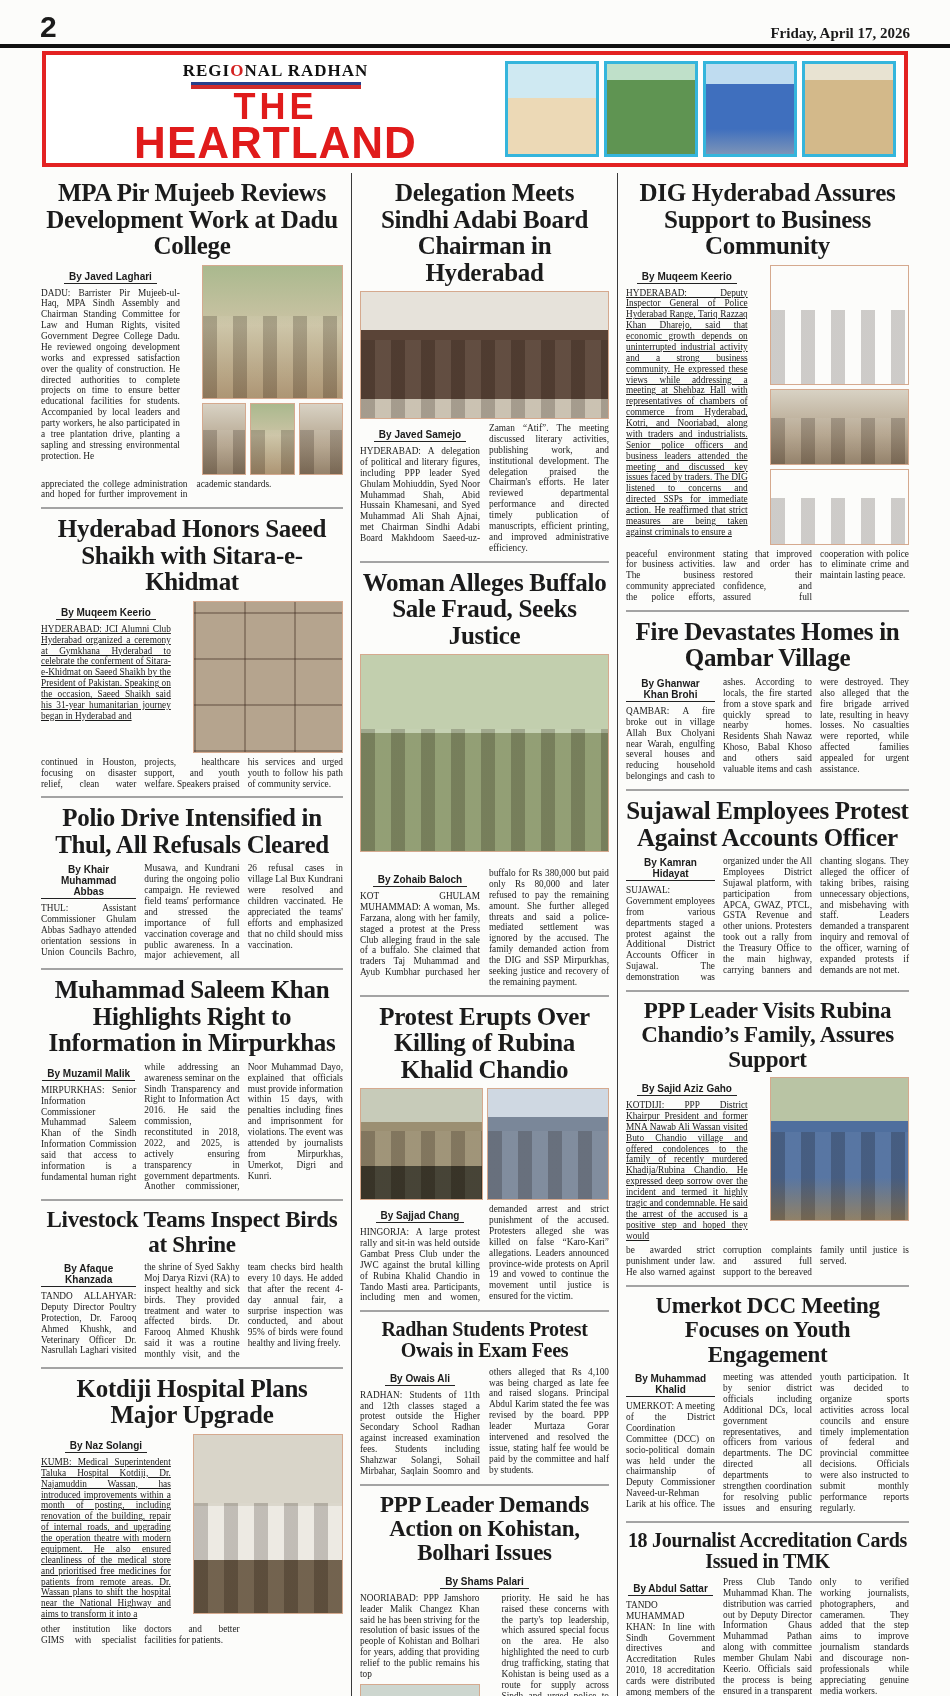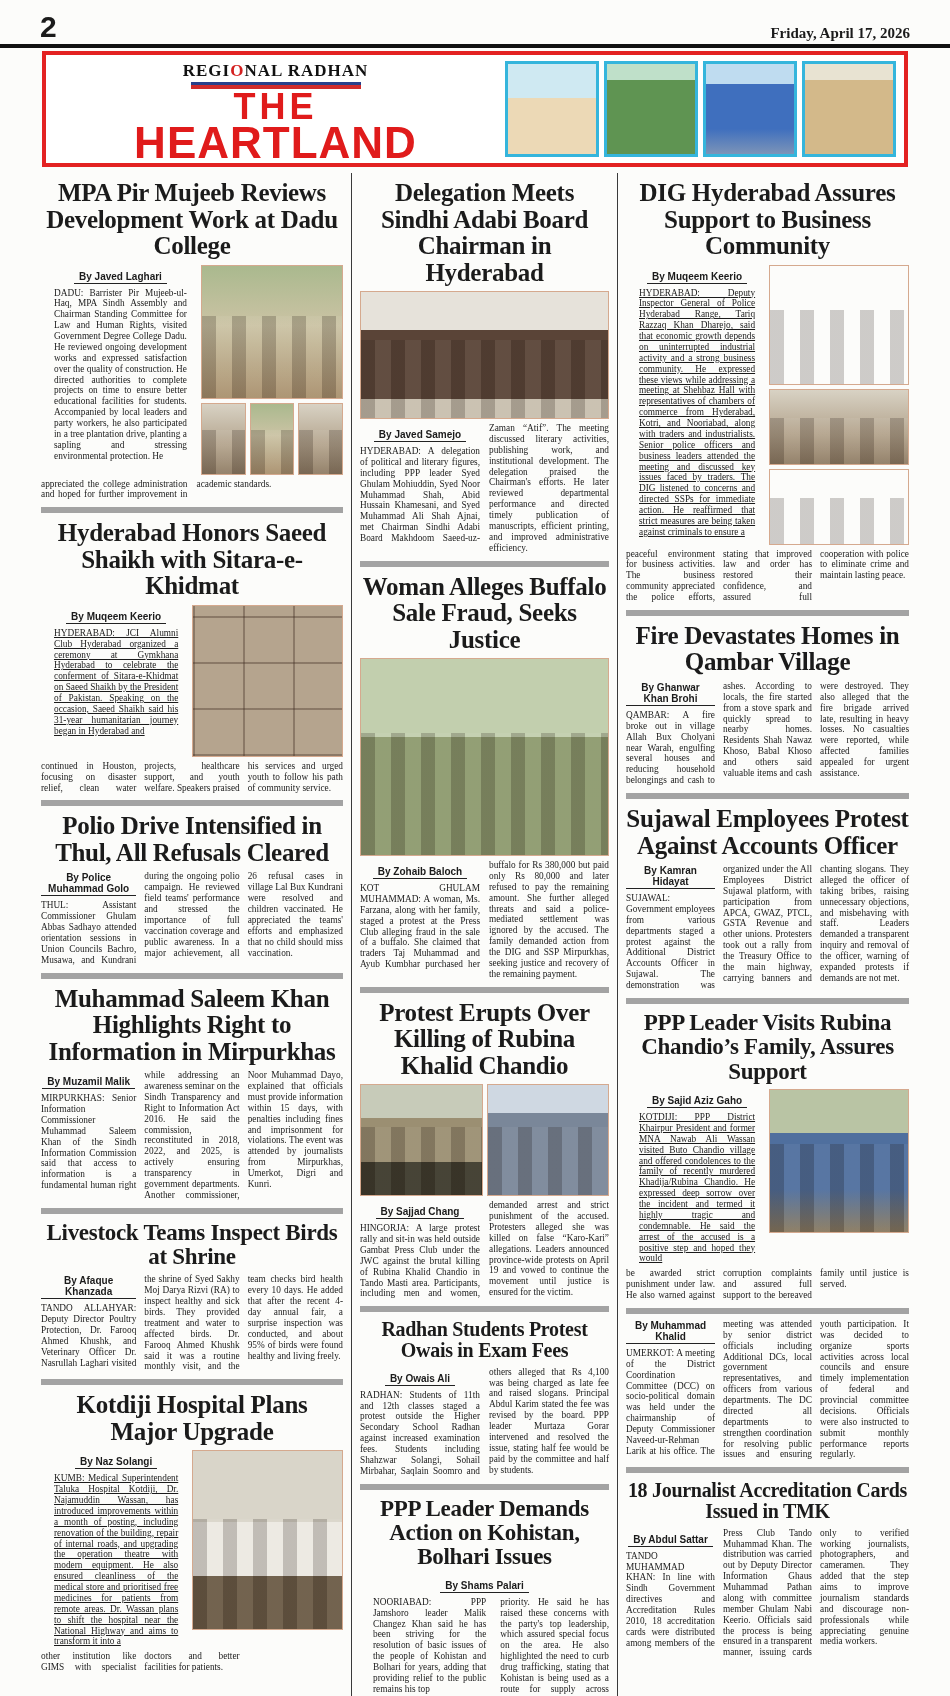--- a/index.html
+++ b/index.html
@@ -25,32 +25,32 @@
   .mast-ph{width:88px;border:3px solid #35b5dc;}
   .m-beach{background:linear-gradient(180deg,#cfe9f2 0 38%,#ecd9b6 38% 100%);}
   .m-field{background:linear-gradient(180deg,#bfe0c9 0 18%,#5f9452 18% 100%);}
   .m-shrine{background:linear-gradient(180deg,#bfdcf0 0 22%,#3f6fbe 22% 72%,#7c94b8 100%);}
   .m-ruins{background:linear-gradient(180deg,#e8e3d2 0 18%,#d3b98a 18% 100%);}
   
   .content{display:grid;grid-template-columns:318px 266px 300px;padding:0 33px;}
   .colgroup{padding:0 8px;min-width:0;}
   .colgroup + .colgroup{border-left:1px solid #3a3a3a;}
   .story{padding:5px 0 7px 0;}
-  .story + .story{border-top:6px solid #a3a3a3;}
+  .story + .story{border-top:2px solid #a3a3a3;}
   .headline{text-align:center;font-weight:bold;margin:2px 0 5px 0;line-height:1.06;
             font-family:Liberation Serif, serif;letter-spacing:-0.3px;}
   .h26{font-size:25px;}.h24{font-size:23px;}.h21{font-size:20px;}
   .byline-row{text-align:center;margin:1px 0 4px 0;}
   .byline{font-family:"Liberation Sans",sans-serif;font-size:10px;font-weight:bold;
           border-bottom:1.5px solid #222;padding:0 5px 1px 5px;display:inline-block;}
   .inflow{break-inside:avoid;}
   .btx{font-size:9.3px;line-height:1.17;text-align:justify;margin:0;}
   .cols2{column-count:2;column-gap:9px;}
   .cols3{column-count:3;column-gap:8px;}
-  .media-row{display:flex;gap:14px;margin:1px 0 4px 13px;}
+  .media-row{display:flex;gap:22px;margin:1px 0 4px 0;}
   .lead-cell{flex:0 0 46%;min-width:0;}
   .lead-cell.narrow{flex:0 0 43%;text-decoration:underline;}
   .photo-cell{flex:1;display:flex;flex-direction:column;gap:4px;min-width:0;}
   .rest{margin-top:3px;}
   
   .photo{border:1px solid #d5a98e;position:relative;overflow:hidden;flex:1;}
   .prow{display:flex;gap:4px;}
   .prow .photo{flex:1;}
   .people::after{content:"";position:absolute;left:0;right:0;bottom:0;height:62%;
      background:repeating-linear-gradient(90deg,rgba(40,30,25,.22) 0 14px,rgba(255,255,255,.05) 14px 30px);}
@@ -126,21 +126,21 @@
           <div class="photo-cell">
             <div class="photo portraits" style="flex:0 0 150px"></div>
           </div>
         </div>
         <p class="btx cols3 rest">continued in Houston, focusing on disaster relief, clean water projects, healthcare support, and youth welfare. Speakers praised his services and urged youth to follow his path of community service.</p>
       </article>
 
       <article class="story">
         <h2 class="headline h26">Polio Drive Intensified in Thul, All Refusals Cleared</h2>
         <div class="cols3">
-          <div class="byline-row inflow"><span class="byline">By Police Muhammad Golo</span></div>
+          <div class="byline-row inflow"><span class="byline">By Khair Muhammad Abbas</span></div>
           <p class="btx">THUL: Assistant Commissioner Ghulam Abbas Sadhayo attended orientation sessions in Union Councils Bachro, Musawa, and Kundrani during the ongoing polio campaign. He reviewed field teams' performance and stressed the importance of full vaccination coverage and public awareness. In a major achievement, all 26 refusal cases in village Lal Bux Kundrani were resolved and children vaccinated. He appreciated the teams' efforts and emphasized that no child should miss vaccination.</p>
         </div>
       </article>
 
       <article class="story">
         <h2 class="headline h26">Muhammad Saleem Khan Highlights Right to Information in Mirpurkhas</h2>
         <div class="cols3">
           <div class="byline-row inflow"><span class="byline">By Muzamil Malik</span></div>
           <p class="btx">MIRPURKHAS: Senior Information Commissioner Muhammad Saleem Khan of the Sindh Information Commission said that access to information is a fundamental human right while addressing an awareness seminar on the Sindh Transparency and Right to Information Act 2016. He said the commission, reconstituted in 2018, 2022, and 2025, is actively ensuring transparency in government departments. Another commissioner, Noor Muhammad Dayo, explained that officials must provide information within 15 days, with penalties including fines and imprisonment for violations. The event was attended by journalists from Mirpurkhas, Umerkot, Digri and Kunri.</p>
         </div>
@@ -177,21 +177,21 @@
         <div class="photo meeting-sofa people" style="height:126px"></div>
         <div class="cols2" style="margin-top:4px">
           <div class="byline-row inflow"><span class="byline">By Javed Samejo</span></div>
           <p class="btx">HYDERABAD: A delegation of political and literary figures, including PPP leader Syed Ghulam Mohiuddin, Syed Noor Muhammad Shah, Abid Hussain Khamesani, and Syed Muhammad Ali Shah Ajnai, met Chairman Sindhi Adabi Board Makhdoom Saeed-uz-Zaman “Atif”. The meeting discussed literary activities, publishing work, and institutional development. The delegation praised the Chairman's efforts. He later reviewed departmental performance and directed timely publication of manuscripts, efficient printing, and improved administrative efficiency.</p>
         </div>
       </article>
 
       <article class="story">
         <h2 class="headline h26">Woman Alleges Buffalo Sale Fraud, Seeks Justice</h2>
         <div class="photo field-visit people" style="height:196px"></div>
-        <div class="cols2" style="margin-top:4px">
+        <div class="cols2" style="margin-top:16px">
           <div class="byline-row inflow"><span class="byline">By Zohaib Baloch</span></div>
           <p class="btx">KOT GHULAM MUHAMMAD: A woman, Ms. Farzana, along with her family, staged a protest at the Press Club alleging fraud in the sale of a buffalo. She claimed that traders Taj Muhammad and Ayub Kumbhar purchased her buffalo for Rs 380,000 but paid only Rs 80,000 and later refused to pay the remaining amount. She further alleged threats and said a police-mediated settlement was ignored by the accused. The family demanded action from the DIG and SSP Mirpurkhas, seeking justice and recovery of the remaining payment.</p>
         </div>
       </article>
 
       <article class="story">
         <h2 class="headline h26">Protest Erupts Over Killing of Rubina Khalid Chandio</h2>
         <div class="prow" style="height:112px">
           <div class="photo protest-banner people"></div>
           <div class="photo protest-men people"></div>
@@ -268,20 +268,21 @@
             <p class="btx">KOTDIJI: PPP District Khairpur President and former MNA Nawab Ali Wassan visited Buto Chandio village and offered condolences to the family of recently murdered Khadija/Rubina Chandio. He expressed deep sorrow over the incident and termed it highly tragic and condemnable. He said the arrest of the accused is a positive step and hoped they would</p>
           </div>
           <div class="photo-cell">
             <div class="photo condolence people" style="flex:0 0 142px"></div>
           </div>
         </div>
         <p class="btx cols3 rest">be awarded strict punishment under law. He also warned against corruption complaints and assured full support to the bereaved family until justice is served.</p>
       </article>
 
       <article class="story">
+        <h2 class="headline h24">Umerkot DCC Meeting Focuses on Youth Engagement</h2>
         <div class="cols3">
           <div class="byline-row inflow"><span class="byline">By Muhammad Khalid</span></div>
           <p class="btx">UMERKOT: A meeting of the District Coordination Committee (DCC) on socio-political domain was held under the chairmanship of Deputy Commissioner Naveed-ur-Rehman Larik at his office. The meeting was attended by senior district officials including Additional DCs, local government representatives, and officers from various departments. The DC directed all departments to strengthen coordination for resolving public issues and ensuring youth participation. It was decided to organize sports activities across local councils and ensure timely implementation of federal and provincial committee decisions. Officials were also instructed to submit monthly performance reports regularly.</p>
         </div>
       </article>
 
       <article class="story">
         <h2 class="headline h21">18 Journalist Accreditation Cards Issued in TMK</h2>
         <div class="cols3">
           <div class="byline-row inflow"><span class="byline">By Abdul Sattar</span></div>

